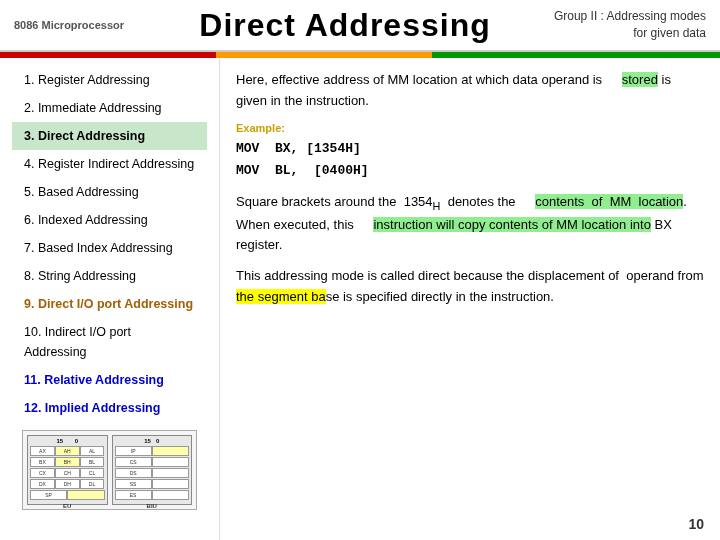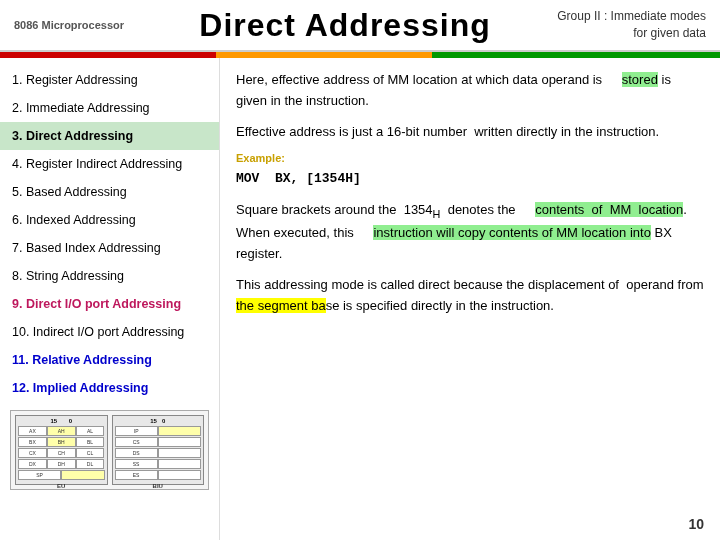--- a/index.html
+++ b/index.html
@@ -55,37 +55,37 @@
     
     .main {
       display: flex;
       height: calc(540px - 58px);
     }
 
     
     .sidebar {
       width: 220px;
       flex-shrink: 0;
-      padding: 8px 0;
+      padding: 8px 12px;
       border-right: 1px solid #ddd;
       background: #fff;
     }
     .sidebar-item {
       padding: 4px 12px;
       font-size: 12.5px;
       color: #000;
       cursor: pointer;
       line-height: 1.6;
     }
     .sidebar-item.active {
       background: #c8e6c9;
       font-weight: bold;
     }
     .sidebar-item.red-text {
-      color: #be185d;
+      color: #a16207;
       font-weight: bold;
     }
     .sidebar-item.blue-text {
       color: #00c;
       font-weight: bold;
     }
 
     
     .sidebar-thumb {
       margin: 8px 10px;
@@ -177,21 +177,21 @@
       text-align: center;
     }
   </style>
 </head>
 <body>
 
 <div class="header">
   <div class="header-logo">8086 Microprocessor</div>
   <div class="header-title">Direct Addressing</div>
   <div class="header-subtitle">
-    <span>Group II : Immediate modes</span><br>
+    <span>Group II : Addressing modes</span><br>
     <span>for given data</span>
   </div>
 </div>
 <div class="header-bar"></div>
 
 <div class="main">
 
   <div class="sidebar">
     <div class="sidebar-item">
       <span>1.  Register Addressing</span>
@@ -282,28 +282,28 @@
             <div class="thumb-cell"></div>
         </div>
         <div style="font-size:6px;margin-top:2px;font-weight:bold;">BIU</div>
       </div>
     </div>
   </div>
 
   <div class="content">
     <p class="content-para">
       Here,  effective  address of MM location at which data operand is <span class="highlight-green">stored</span>  is given in the instruction.
-    </p>
-    <p class="content-para">
-      Effective address is just a 16-bit number &nbsp;<span>written</span> directly in the instruction.
     </p>
     <p class="example-label">Example:</p>
     <div class="code-block">
       <span class="code-line">
         <span class="highlight-green">MOV &nbsp;BX, [1354H]</span>
+      </span>
+      <span class="code-line">
+        <span class="highlight-yellow">MOV &nbsp;BL, &nbsp;[0400H]</span>
       </span>
     </div>
     <p class="content-para">
       Square brackets around the &nbsp;1354<sub>H</sub> &nbsp;denotes the <span class="highlight-green">contents &nbsp;of &nbsp;MM &nbsp;location</span>.  When  executed,  this <span class="highlight-green">instruction will copy contents of MM location into</span> BX register.
     </p>
     <p class="content-para">
       This addressing mode is called direct because the displacement of &nbsp;operand from <span class="highlight-yellow">the segment ba</span>se is specified directly in the instruction.
     </p>
   </div>
 </div>

